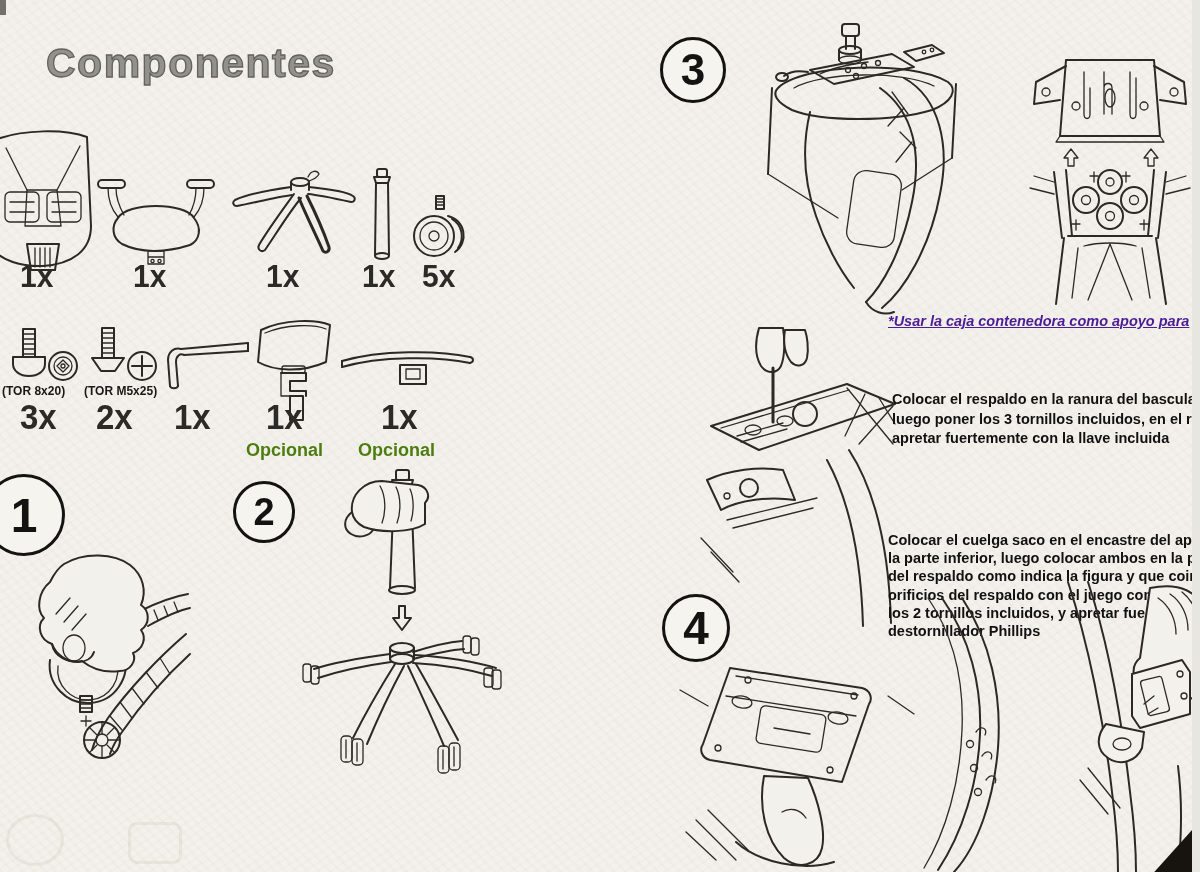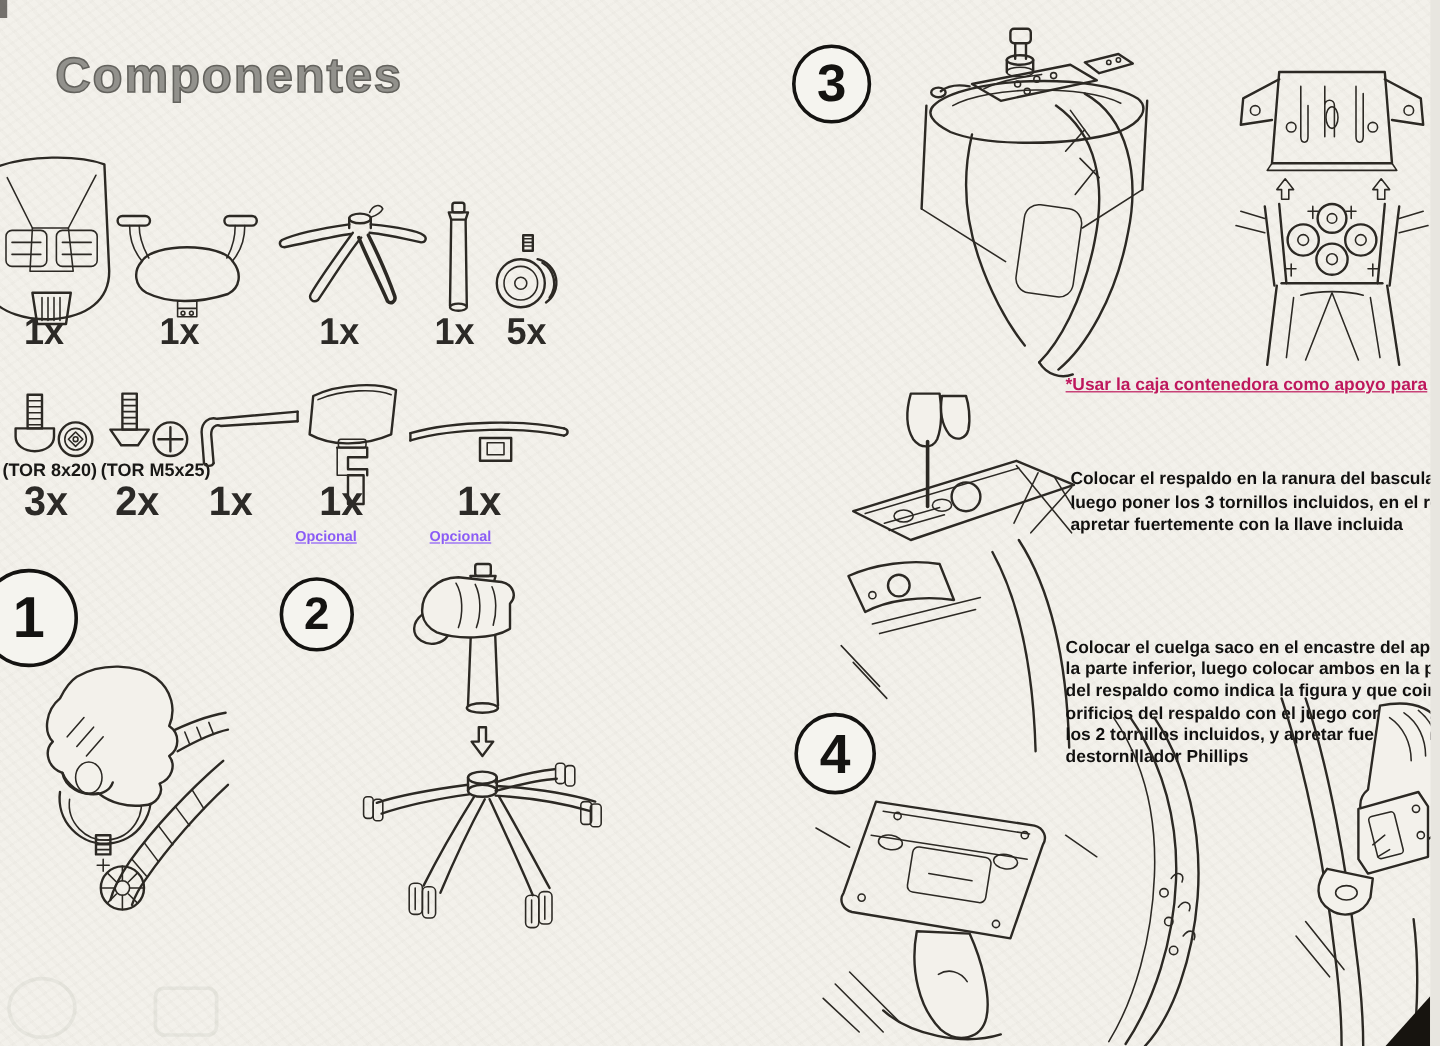--- a/index.html
+++ b/index.html
@@ -15,30 +15,30 @@
       repeating-linear-gradient(47deg, rgba(125,118,100,.028) 0 3px, transparent 3px 8px),
       repeating-linear-gradient(-33deg, rgba(110,105,92,.022) 0 2px, transparent 2px 7px);
   }
   .abs { position:absolute; }
   .title {
     font-size:41px; font-weight:bold; letter-spacing:1.5px;
     color:#92918c; -webkit-text-stroke:1.3px #63625d;
   }
   .qty { font-weight:bold; font-size:30px; color:#2c2a27; transform:scaleY(1.04); }
   .qty.big { font-size:33px; }
-  .spec { font-weight:bold; font-size:15px; color:#191816; white-space:nowrap; }
-  .opcional { font-weight:bold; font-size:12px; color:#8b5cf6;text-decoration:underline; }
+  .spec { font-weight:bold; font-size:12px; color:#191816; white-space:nowrap; }
+  .opcional { font-weight:bold; font-size:18px; color:#4d7c0f; }
   .step-circle {
     border:3px solid #141311; border-radius:50%; background:#f5f4ef;
     display:flex; align-items:center; justify-content:center;
     font-weight:bold; color:#141311;
   }
   .caption { font-weight:bold; font-size:15px; color:#121110; line-height:1.35; }
   .caption .line { white-space:nowrap; }
-  .note { font-weight:bold; font-size:14.5px; color:#be185d; line-height:1.55; }
+  .note { font-weight:bold; font-style:italic; font-size:14.5px; color:#4c1d95; line-height:1.55; }
   .note .line { text-decoration:underline; white-space:nowrap; }
   .body-text { font-weight:bold; font-size:14.5px; color:#121110; line-height:18.2px; }
   .body-text .line { white-space:nowrap; }
   svg { display:block; overflow:visible; }
   .ln { fill:none; stroke:#2c2924; stroke-width:2; stroke-linecap:round; stroke-linejoin:round; }
   .thin { stroke-width:1.3; }
   .th { stroke-width:3; }
   .wfill { fill:#f3f1eb; }
   .dark-corner {
     right:0; bottom:0; width:46px; height:42px; background:#17140f;

